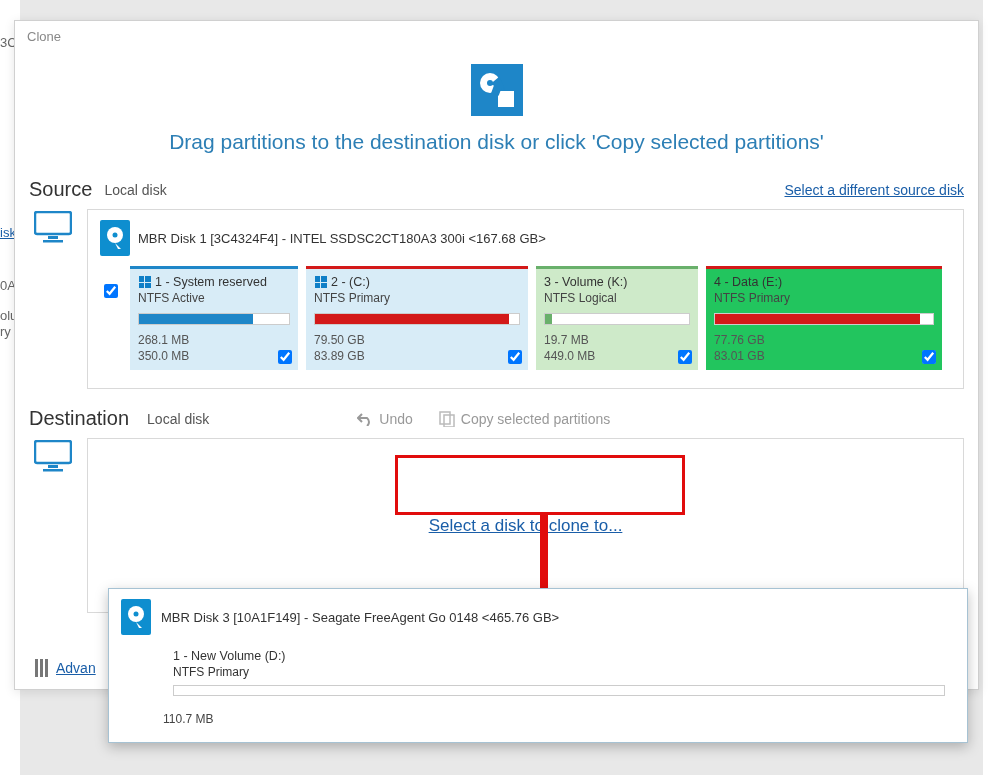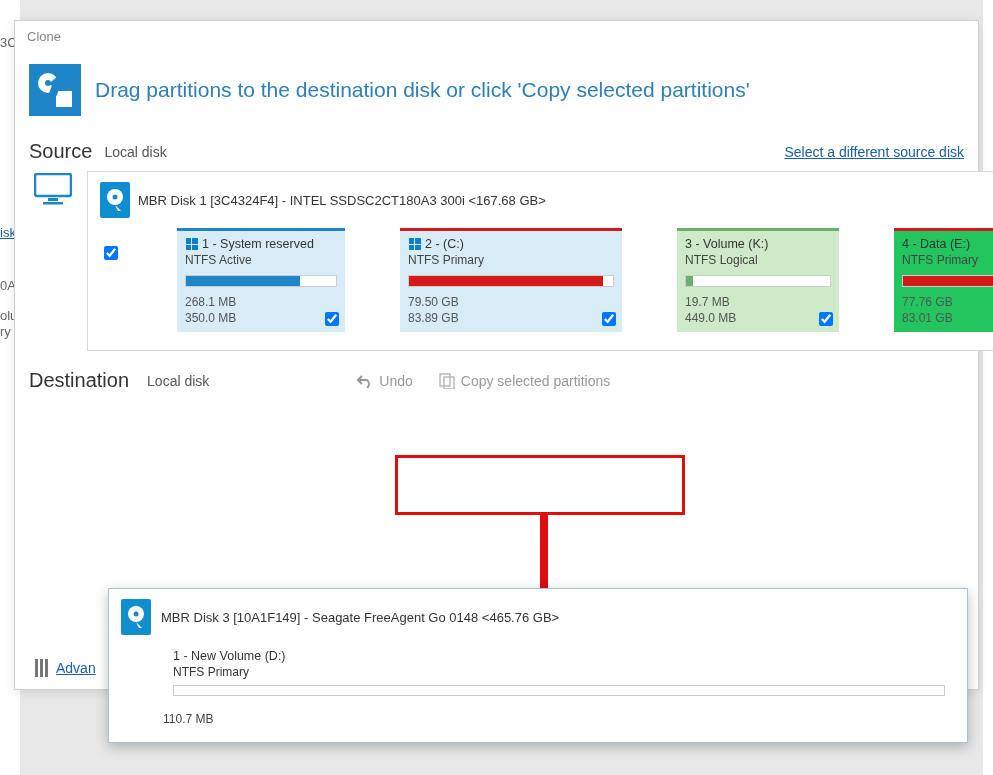--- a/index.html
+++ b/index.html
@@ -1,37 +1,37 @@
 <!DOCTYPE html>
 <html><head>
 <meta charset="utf-8">
 <style>
 * { box-sizing: border-box; margin: 0; padding: 0; }
 body { font-family: "Segoe UI", Tahoma, sans-serif; font-size: 13px; color: #333; background: #e8e8e8; width: 993px; height: 775px; overflow: hidden; position: relative; }
 .bg-fragments { position: absolute; left: 0; top: 0; width: 20px; height: 775px; background: #fff; }
 .bg-right { position: absolute; right: 0; top: 0; width: 10px; height: 775px; background: #fff; }
 .modal { position: absolute; left: 14px; top: 20px; width: 965px; height: 670px; background: #fff; border: 1px solid #d0d0d0; box-shadow: 0 2px 10px rgba(0,0,0,0.1); }
 .modal-title { padding: 8px 12px; color: #888; font-size: 13px; }
-.header-row { display: flex; align-items: center; padding: 12px 14px 20px 14px; gap: 14px; }
+.header-row { display: flex; align-items: center; padding: 12px 14px 20px 14px; gap: 14px; flex-direction: column; }
 .header-icon { width: 52px; height: 52px; background: #1e86c8; display: flex; align-items: center; justify-content: center; flex-shrink: 0; }
 .header-text { color: #2d7fb5; font-size: 21px; font-weight: 400; }
 .section-row { display: flex; align-items: center; padding: 4px 14px; gap: 12px; }
 .section-label { font-weight: 400; font-size: 20px; }
 .section-sub { color: #555; font-size: 14px; }
 .source-link { margin-left: auto; color: #1a5ea8; text-decoration: underline; cursor: pointer; font-size: 14px; }
 .source-body { display: flex; padding: 4px 14px 14px 14px; gap: 10px; }
 .monitor-icon { width: 48px; flex-shrink: 0; display: flex; align-items: flex-start; justify-content: center; padding-top: 2px; }
 .monitor-svg { width: 38px; height: 32px; }
 .disk-box { flex: 1; border: 1px solid #d9d9d9; background: #fff; padding: 10px 12px 18px 12px; }
 .disk-header { display: flex; align-items: center; gap: 8px; margin-bottom: 10px; }
 .hdd-icon { width: 30px; height: 36px; background: #0e8ecf; border-radius: 2px; display:flex; align-items:center; justify-content:center; }
 .disk-title { font-size: 13px; color: #333; }
 .partitions { display: flex; gap: 8px; margin-left: 4px; }
 .checkbox-col { display:flex; align-items:flex-start; padding-top: 18px; margin-right: 4px;}
-.part { position: relative; padding: 6px 8px 6px 8px; border-top: 3px solid; background: #d8ecf7; min-width: 0; margin-left: 47px; }
+.part { position: relative; padding: 6px 8px 6px 8px; border-top: 3px solid; background: #d8ecf7; min-width: 0; }
 .part.blue { border-top-color: #1e86c8; background: #d8ecf7; width: 168px;}
 .part.red { border-top-color: #d31919; background: #d8ecf7; width: 222px;}
 .part.green { border-top-color: #69b06b; background: #ceeac9; width: 162px;}
 .part.red2 { border-top-color: #d31919; background: #22c55e; width: 236px;}
 .part-title { font-size: 12.5px; color: #333; display:flex; align-items:center; gap:4px; }
 .win-icon { width:13px; height:13px; display:inline-flex; flex-wrap:wrap; }
 .win-icon span { width:5.5px; height:5.5px; background:#0f7fc7; margin:0.5px; }
 .part-sub { font-size: 12px; color: #444; margin-top:2px; }
 .bar { height: 12px; background: #fff; border:1px solid #ccc; margin-top:8px; position:relative; }
 .bar-fill { height: 100%; }
@@ -207,20 +207,32 @@
       <div class="act">
         <svg width="16" height="16" viewBox="0 0 16 16">
             <rect x="1" y="1" width="10" height="12" fill="none" stroke="#bbb" stroke-width="1.5"></rect>
             <rect x="5" y="4" width="10" height="12" fill="none" stroke="#bbb" stroke-width="1.5"></rect>
           </svg>
         <span>Copy selected partitions</span>
       </div>
     </div>
   </div>
 
+  <div class="dest-body">
+    <div class="monitor-icon">
+      <svg class="monitor-svg" viewBox="0 0 38 32">
+          <rect x="1" y="1" width="36" height="22" rx="2" fill="none" stroke="#1e86c8" stroke-width="2.5"></rect>
+          <rect x="14" y="25" width="10" height="3" fill="#1e86c8"></rect>
+          <rect x="9" y="29" width="20" height="2.5" fill="#1e86c8"></rect>
+        </svg>
+    </div>
+    <div class="dest-panel">
+      <a class="select-link">Select a disk to clone to...</a>
+    </div>
+  </div>
 
   <div class="advanced-row">
     <div class="sliders-icon">
         <div></div>
         <div></div>
         <div></div>
       </div>
     <span class="txt">Advan</span>
   </div>
 </div>

